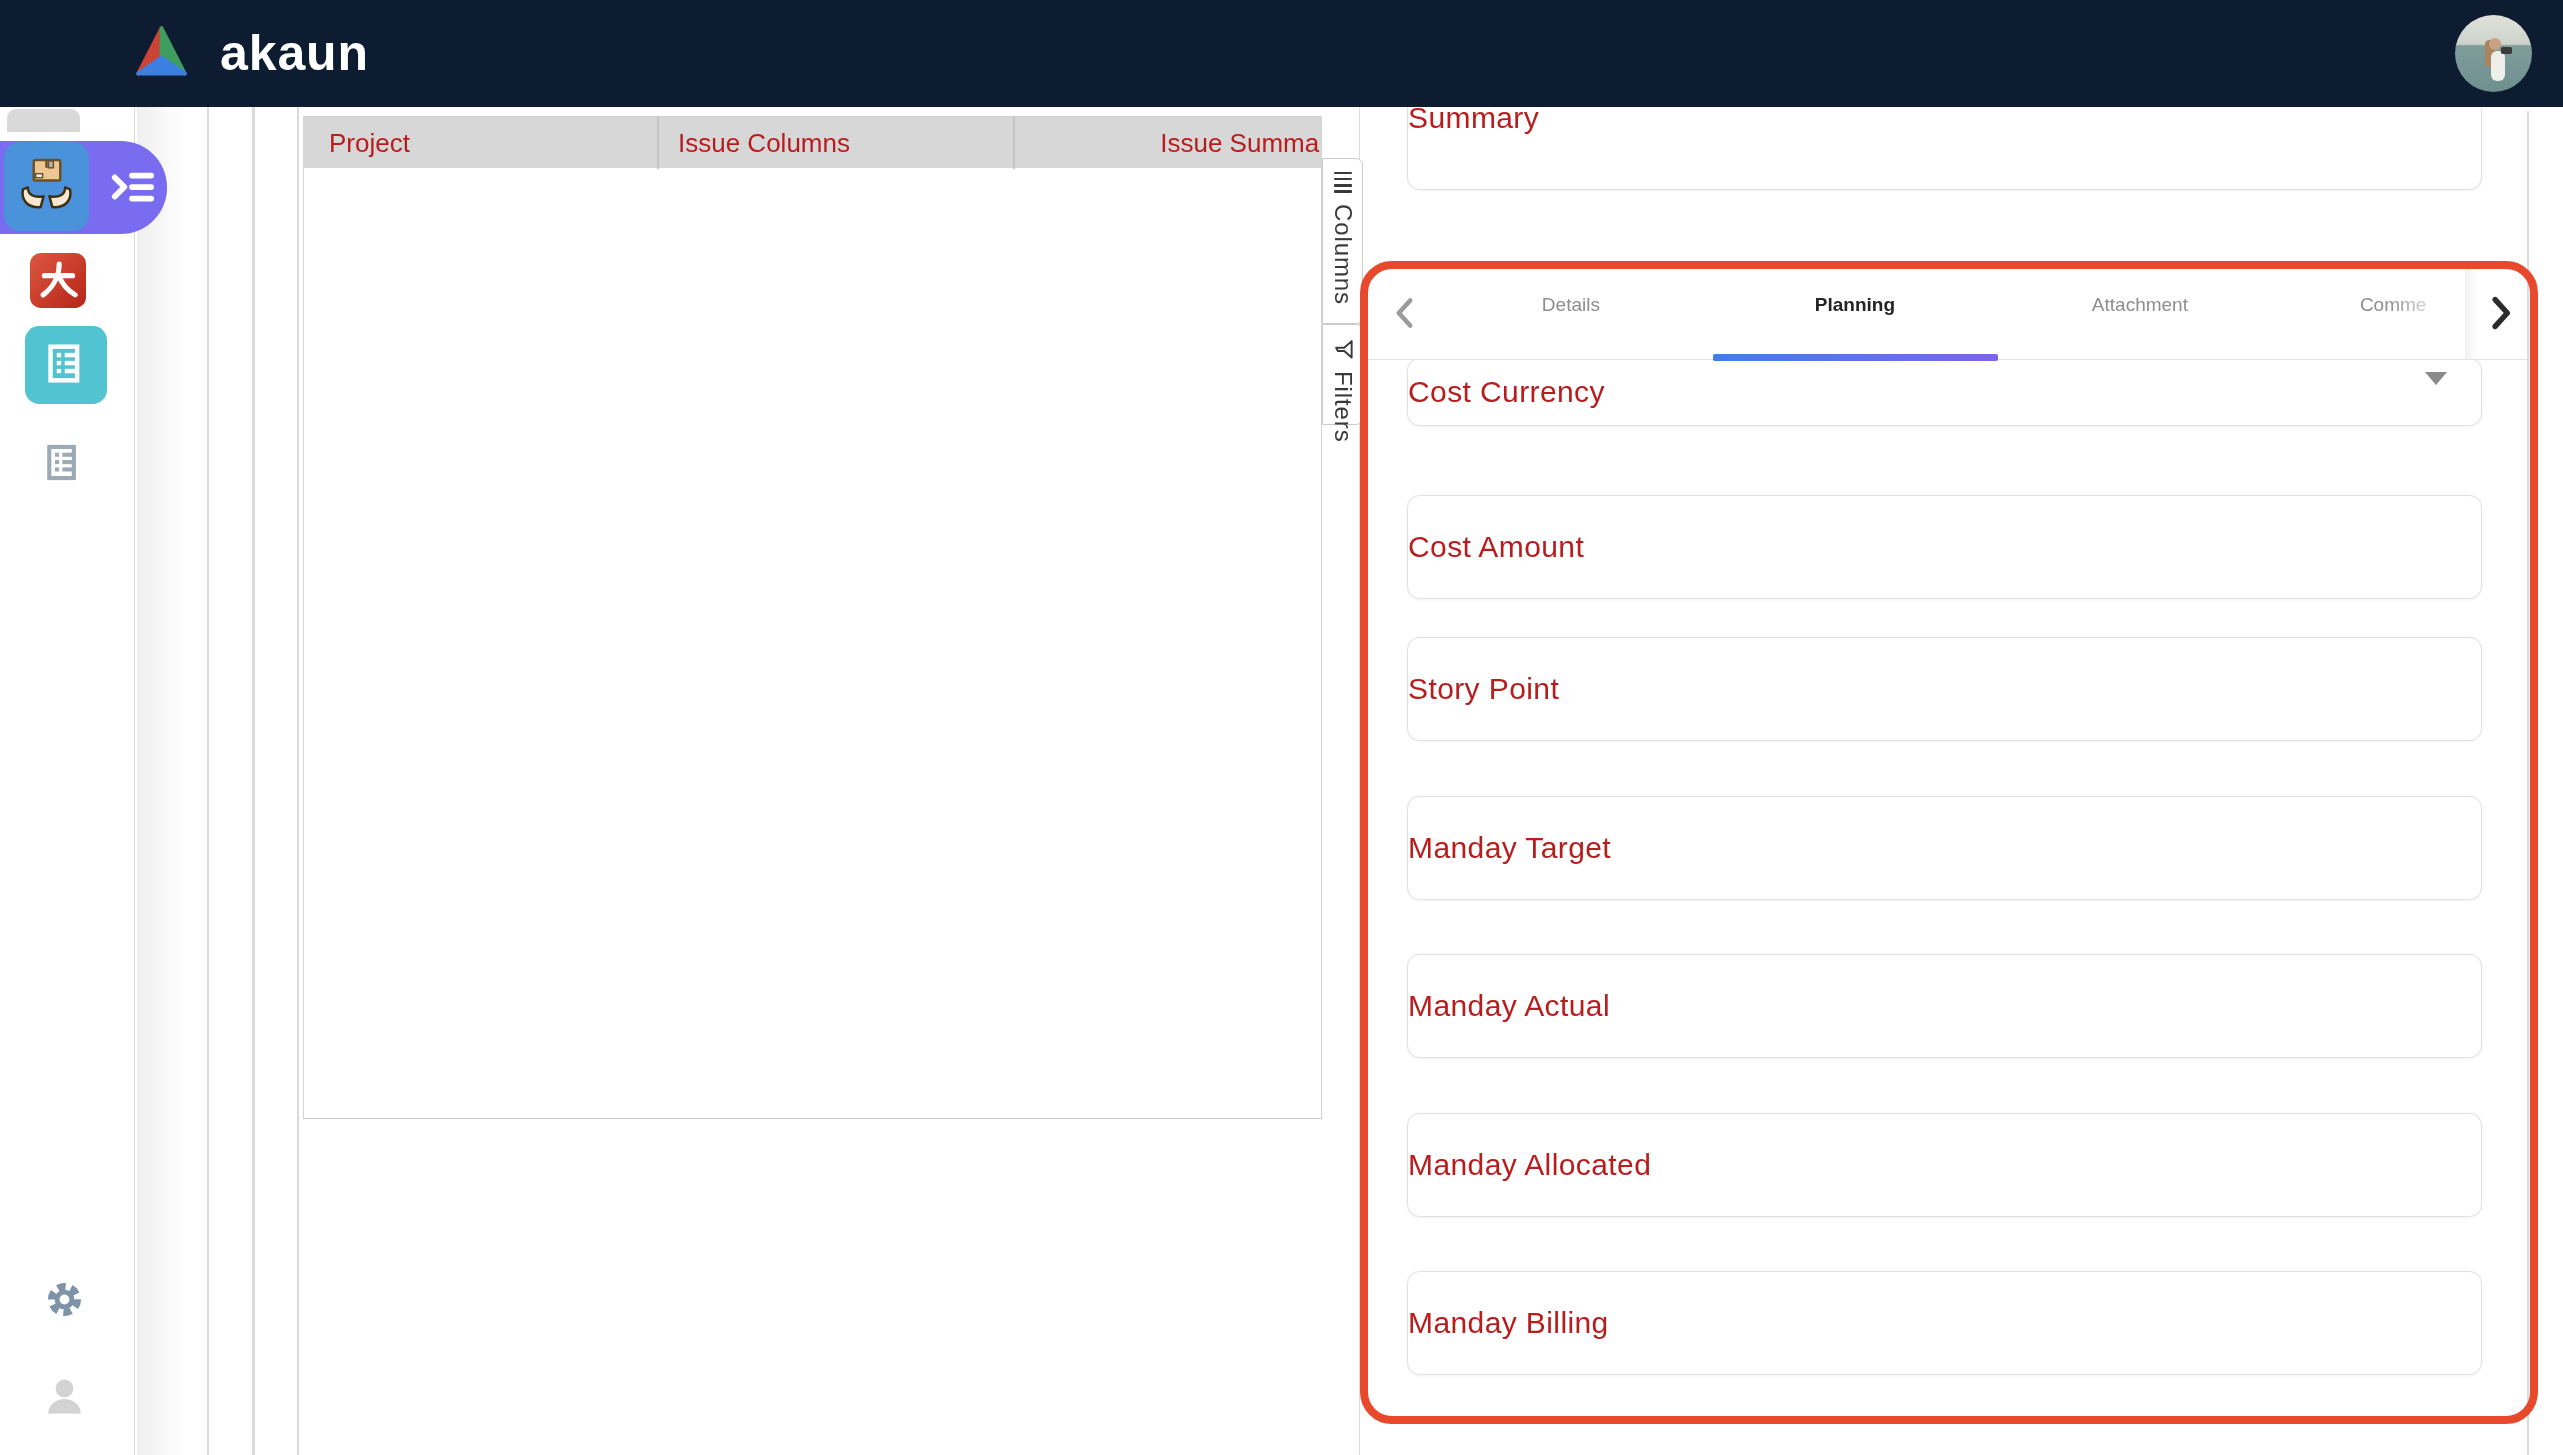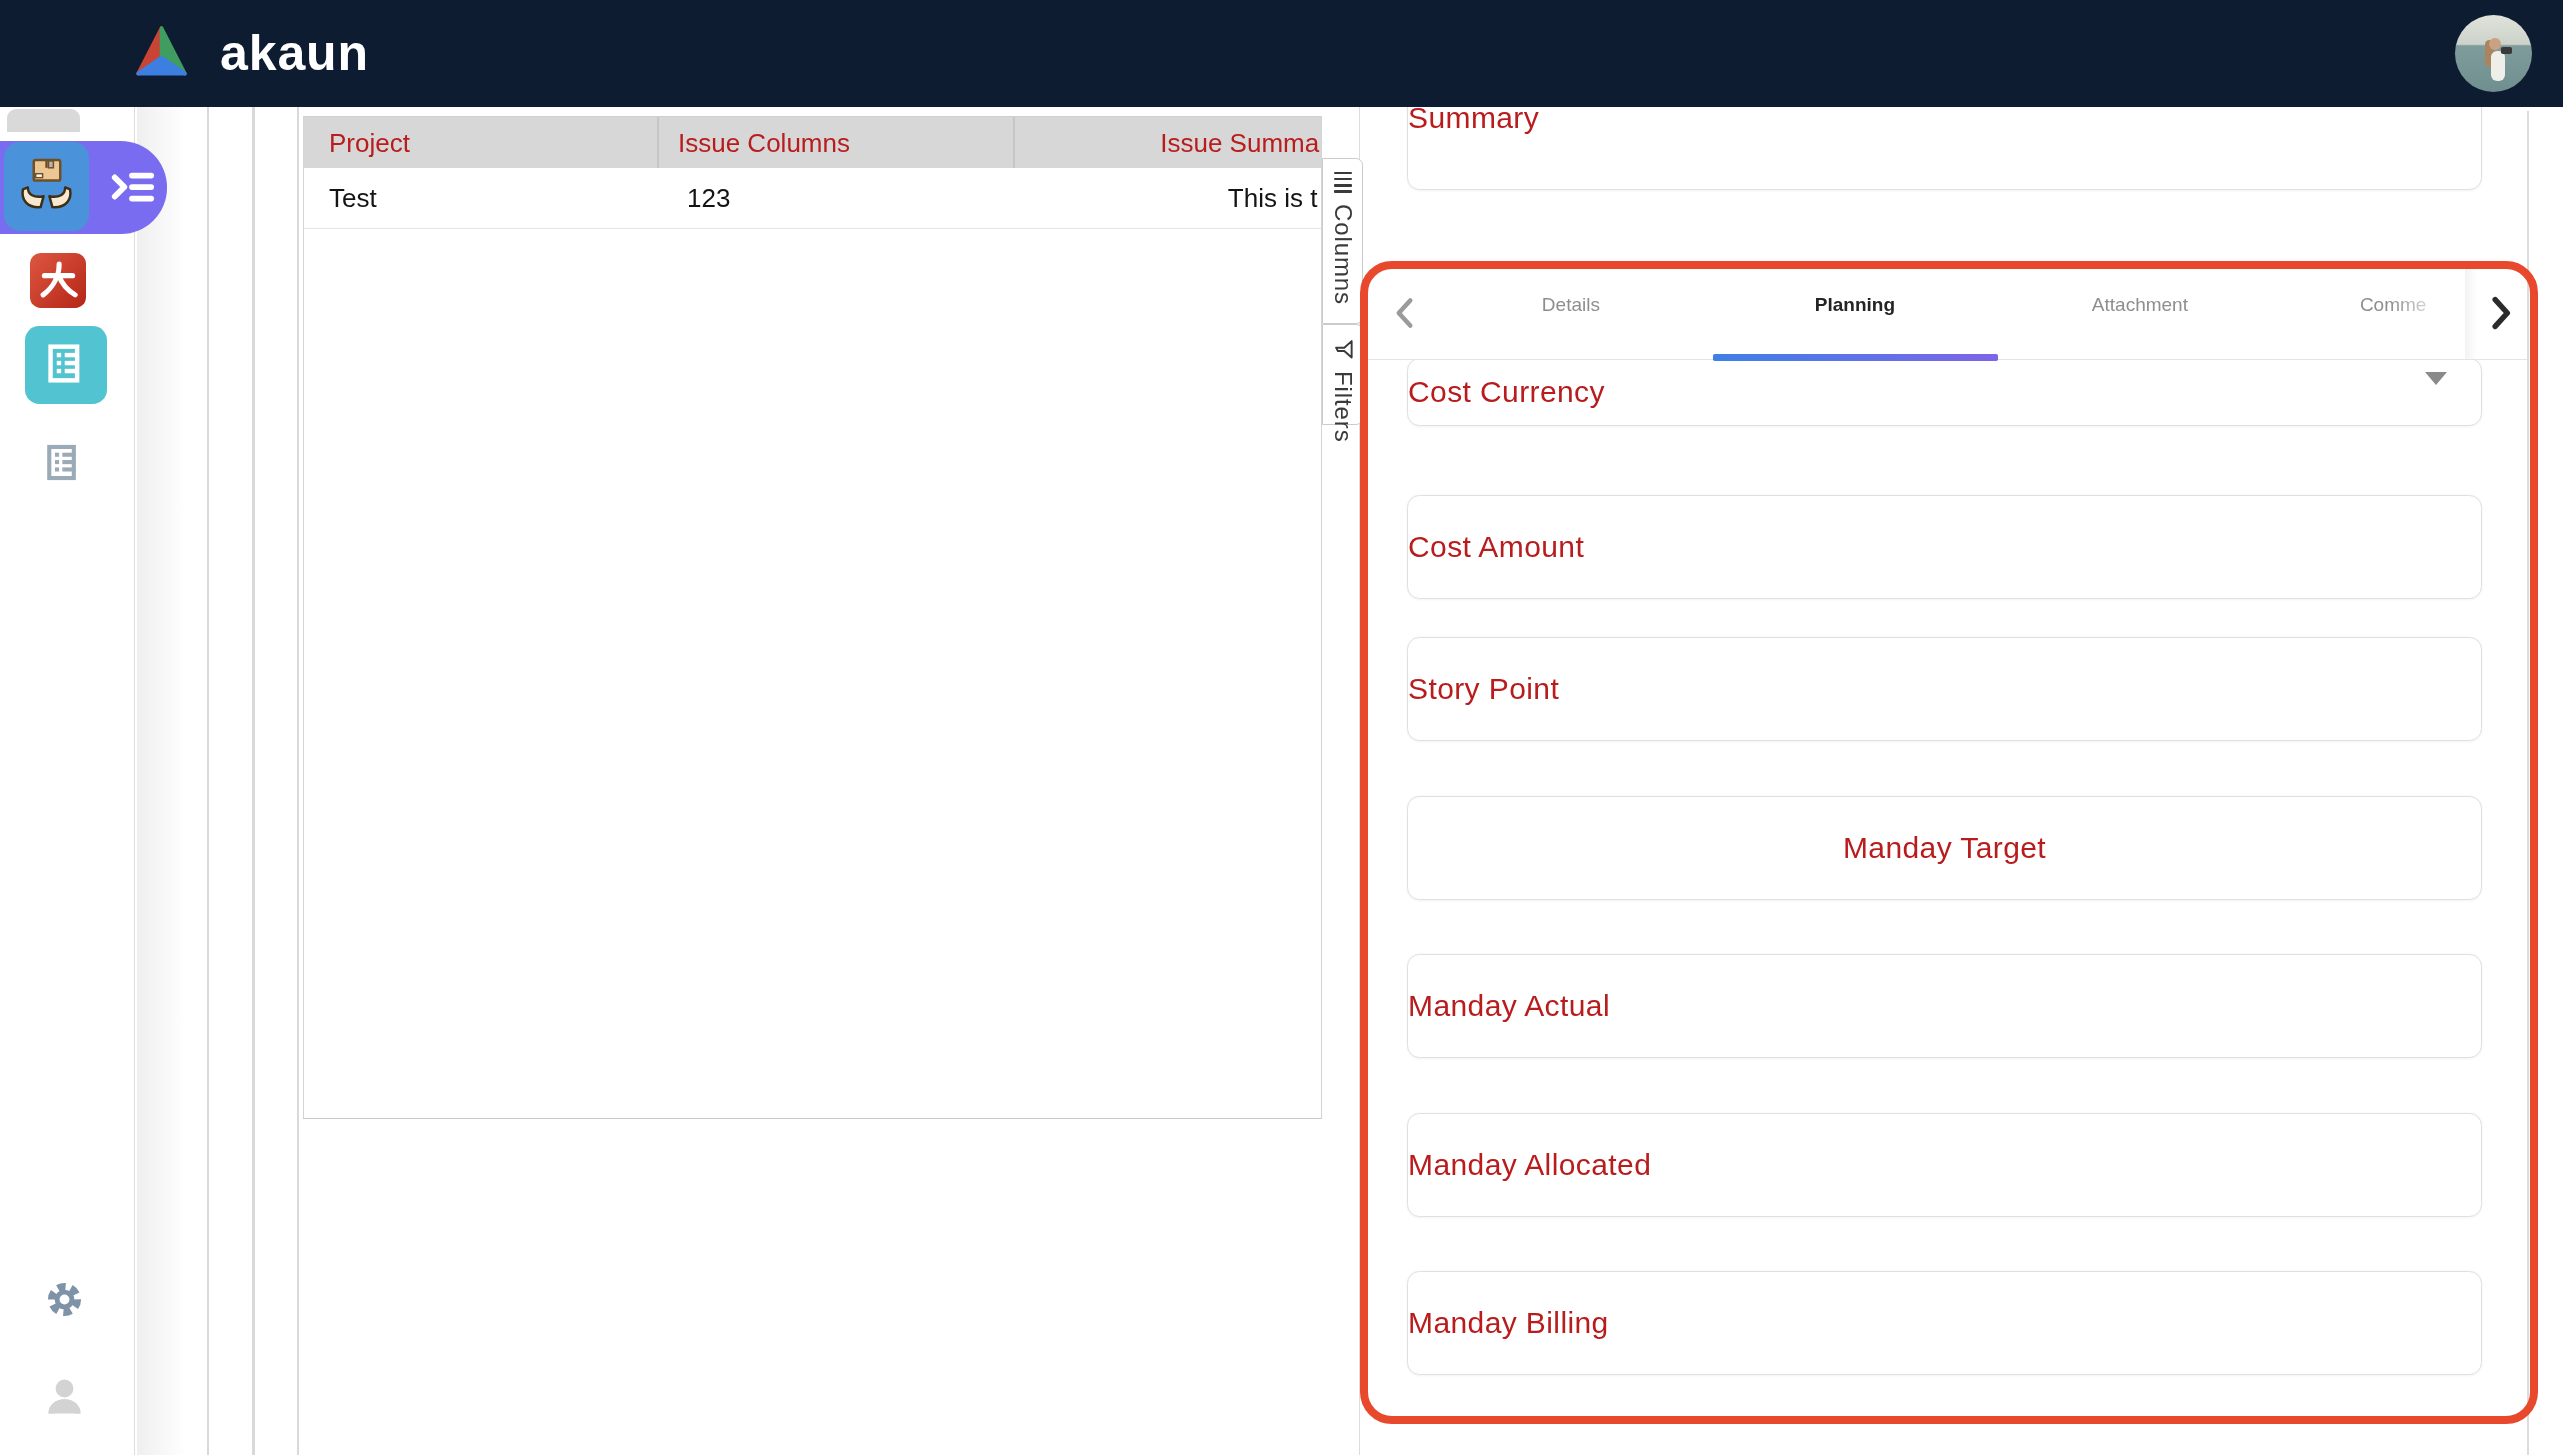--- a/index.html
+++ b/index.html
@@ -192,25 +192,20 @@
 </div>
 
 <div class="abs grid-table">
   <div class="grid-head">
     <div class="th" style="left:25px;">Project</div>
     <div class="col-div" style="left:353px;"></div>
     <div class="th" style="left:374px;">Issue Columns</div>
     <div class="col-div" style="left:709px;"></div>
     <div class="th" style="right:1.8px;">Issue Summa</div>
   </div>
-  <div class="grid-row">
-    <div class="td" style="left:25px;">Test</div>
-    <div class="td" style="left:383px;">123</div>
-    <div class="td" style="right:3.6px;">This is t</div>
-  </div>
 </div>
 
 <div class="abs vtab" style="top:158px;height:166px;">
   <span class="vtab-colicon">
       <i></i>
       <i></i>
       <i></i>
       <i></i>
     </span>
   <span class="vtab-label">Columns</span>
@@ -255,21 +250,21 @@
       <path d="M5,3 L15,14 L5,25" fill="none" stroke="#2b2b2b" stroke-width="4.5" stroke-linecap="round" stroke-linejoin="round"></path>
     </svg>
   </span>
 
   <div class="field-box" style="top:388px;height:104px;">
     <span class="field-label">Cost Amount</span>
   </div>
   <div class="field-box" style="top:530px;height:104px;">
     <span class="field-label">Story Point</span>
   </div>
-  <div class="field-box" style="top:689px;height:104px;justify-content:center;">
+  <div class="field-box" style="top:689px;height:104px;">
     <span class="field-label">Manday Target</span>
   </div>
   <div class="field-box" style="top:847px;height:104px;">
     <span class="field-label">Manday Actual</span>
   </div>
   <div class="field-box" style="top:1006px;height:104px;">
     <span class="field-label">Manday Allocated</span>
   </div>
   <div class="field-box" style="top:1164px;height:104px;">
     <span class="field-label">Manday Billing</span>

